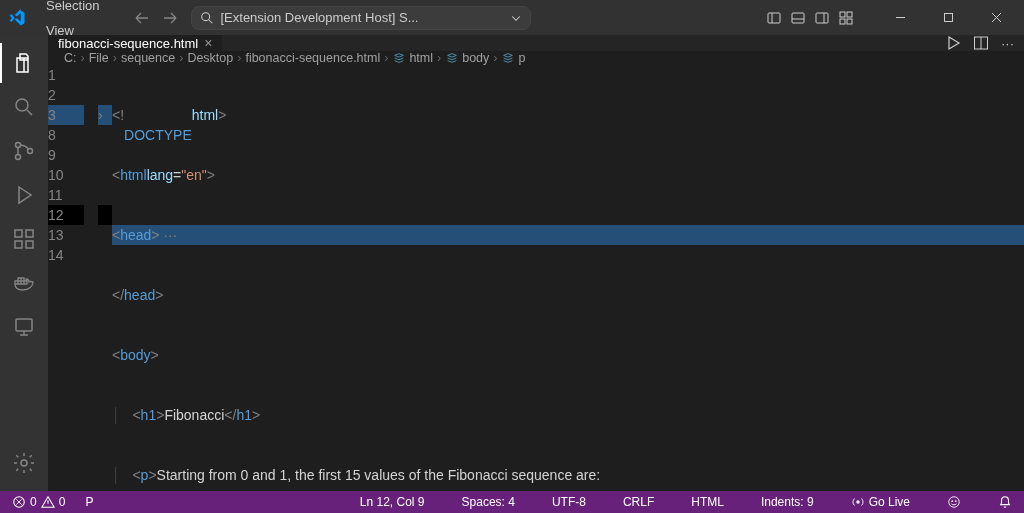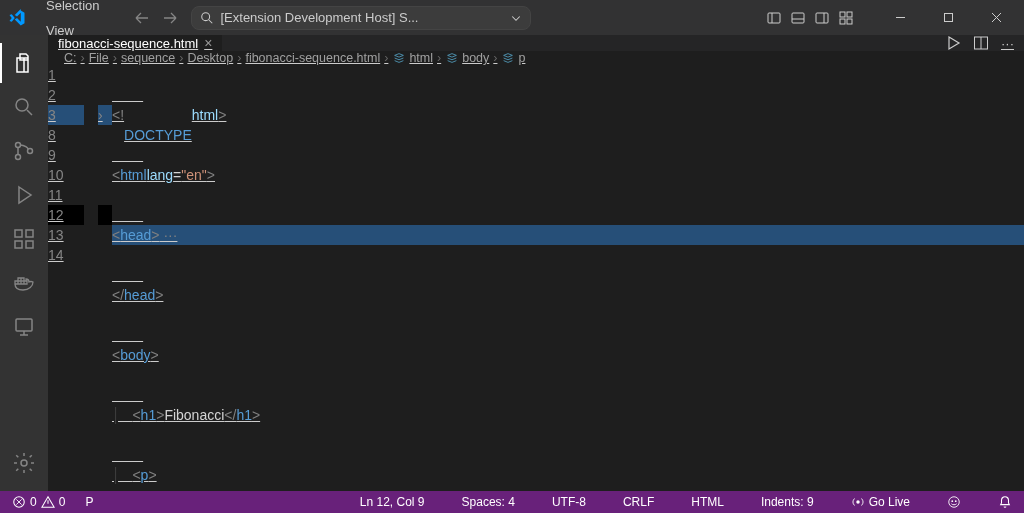--- a/index.html
+++ b/index.html
@@ -9,21 +9,21 @@
 .menu { display:flex; gap:2px;flex-direction:column; }
 .menu-item { padding:4px 8px; color:#cccccc; cursor:pointer; border-radius:4px; }
 .menu-more { padding:4px 8px; color:#cccccc; }
 .nav { display:flex; gap:6px; margin-left:20px; align-items:center; }
 .nav-btn { width:22px; height:22px; display:flex; align-items:center; justify-content:center; color:#858585; cursor:pointer; }
 .search-box { flex:1; max-width:340px; height:24px; background:#3c3c3c; border:1px solid #444; border-radius:8px; display:flex; align-items:center; padding:0 8px; gap:6px; color:#cccccc; margin-left:6px; }
 .titlebar-right { margin-left:auto; display:flex; gap:8px; align-items:center; }
 .layout-btns { display:flex; gap:4px; margin-right:16px; }
 .layout-btn { width:20px; height:20px; display:flex; align-items:center; justify-content:center; color:#cccccc; cursor:pointer; }
 .win-btn { width:40px; height:28px; display:flex; align-items:center; justify-content:center; color:#cccccc; cursor:pointer; }
-.main { flex:1; display:flex; overflow:hidden;text-decoration:underline; }
+.main { flex:1; display:flex; overflow:hidden; }
 .activitybar { width:48px; background:#333333; display:flex; flex-direction:column; align-items:center; padding-top:8px; gap:4px; }
 .act-item { width:48px; height:40px; display:flex; align-items:center; justify-content:center; color:#858585; cursor:pointer; position:relative; }
 .act-item.active { color:#ffffff; }
 .act-item.active::before { content:""; position:absolute; left:0; top:0; bottom:0; width:2px; background:#fff; }
 .act-bottom { margin-top:auto; margin-bottom:8px; }
 .editor-col { flex:1; display:flex; flex-direction:column; background:#1e1e1e; }
 .tabs { height:35px; background:#252526; display:flex; align-items:stretch; }
 .tab { display:flex; align-items:center; gap:6px; padding:0 10px; background:#1e1e1e; border-right:1px solid #252526; color:#ffffff; cursor:pointer; }
 .tab-close { color:#999; font-size:14px; cursor:pointer; }
 .tab-actions { margin-left:auto; display:flex; align-items:center; gap:12px; padding:0 10px; color:#cccccc; }
@@ -270,21 +270,21 @@
           <div class="line"></div>
           <div class="line"></div>
       </div>
       <div class="lines">
         <div class="line"><span class="t-bracket">&lt;!</span><span class="t-doctype">DOCTYPE</span> <span class="t-attr">html</span><span class="t-bracket">&gt;</span></div>
         <div class="line"><span class="t-bracket">&lt;</span><span class="t-tag">html</span> <span class="t-attr">lang</span>=<span class="t-val">"en"</span><span class="t-bracket">&gt;</span></div>
         <div class="line hl"><span class="t-bracket">&lt;</span><span class="t-tag">head</span><span class="t-bracket">&gt;</span><span class="fold-dots"> ···</span></div>
         <div class="line"><span class="t-bracket">&lt;/</span><span class="t-tag">head</span><span class="t-bracket">&gt;</span></div>
         <div class="line"><span class="t-bracket">&lt;</span><span class="t-tag">body</span><span class="t-bracket">&gt;</span></div>
         <div class="line"><span class="indent">│   </span>    <span class="t-bracket">&lt;</span><span class="t-tag">h1</span><span class="t-bracket">&gt;</span><span class="t-text">Fibonacci</span><span class="t-bracket">&lt;/</span><span class="t-tag">h1</span><span class="t-bracket">&gt;</span></div>
-        <div class="line"><span class="indent">│   </span>    <span class="t-bracket">&lt;</span><span class="t-tag">p</span><span class="t-bracket">&gt;</span></div>
+        <div class="line"><span class="indent">│   </span>    <span class="t-bracket">&lt;</span><span class="t-tag">p</span><span class="t-bracket">&gt;</span><span class="t-text">Starting from 0 and 1, the first 15 values of the Fibonacci sequence are:</span></div>
         
         
         
       </div>
     </div>
   </div>
 </div>
 
 <div class="statusbar">
   <div class="sb-item">

